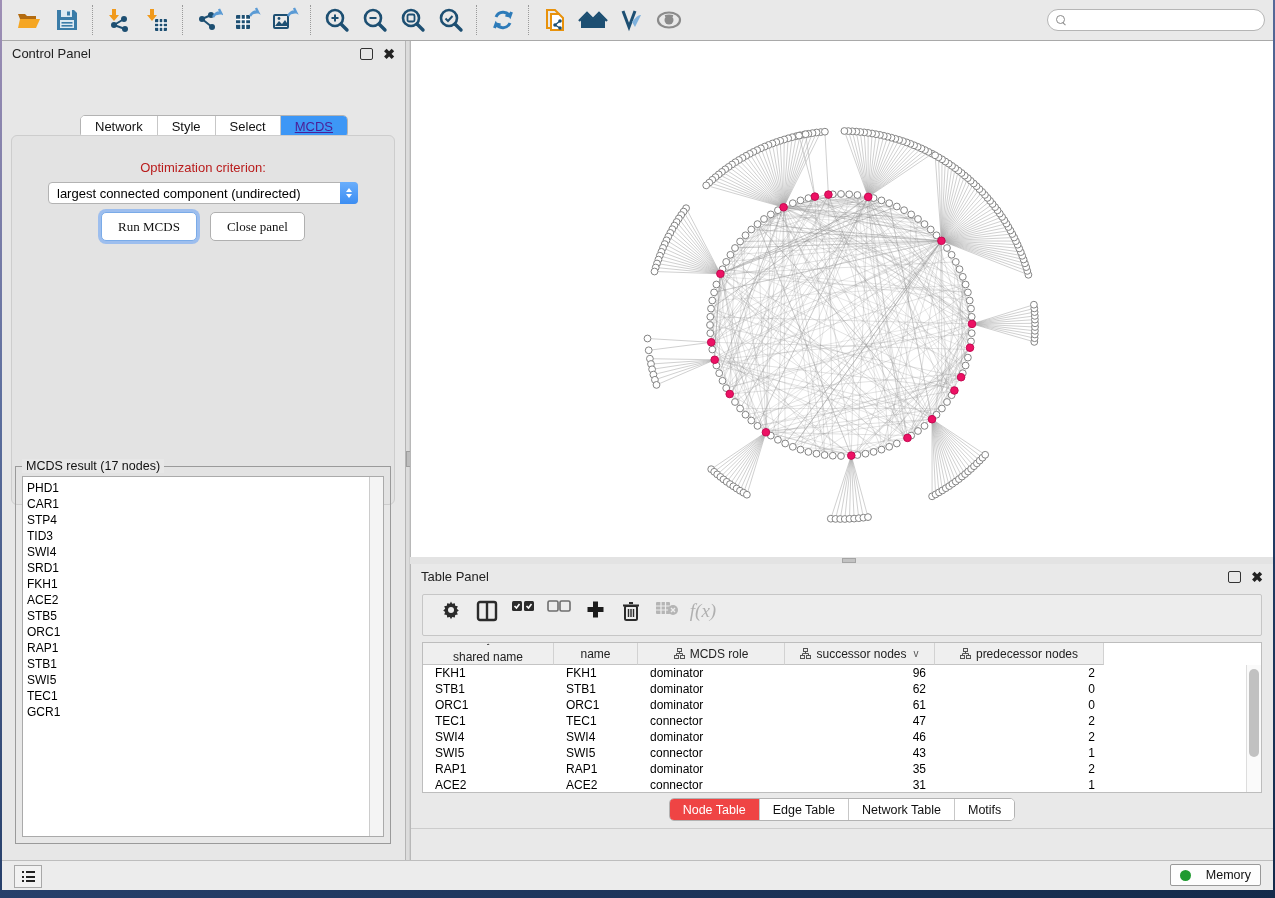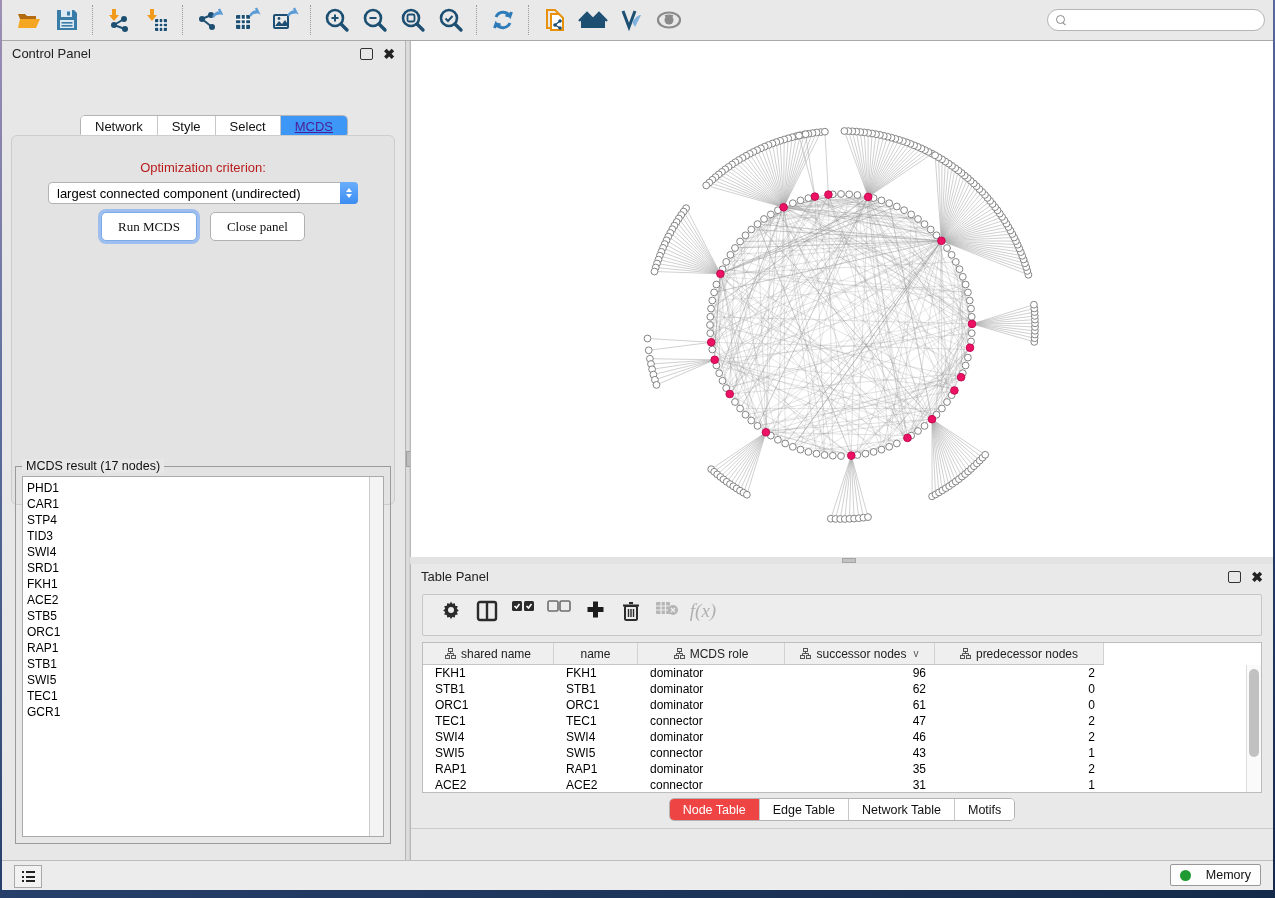--- a/index.html
+++ b/index.html
@@ -1110,21 +1110,21 @@
           <circle cx="18" cy="10" r="5" fill="#b5b5b5"></circle>
           <path d="M16 8 l4 4 M20 8 l-4 4" stroke="#ededed" stroke-width="1.4"></path>
         </svg>
       </button>
       <button class="ttb">
         <span class="fx">f(x)</span>
       </button>
     </div>
     <div class="tgrid">
       <div class="thead" id="thead">
-          <div class="th" style="width: 131px;">
+          <div class="th" style="width: 131px; flex-direction: column;">
             <svg width="11" height="11" viewBox="0 0 11 11">
               <rect x="3.5" y="0.5" width="4" height="3" fill="none" stroke="#555"></rect>
               <path d="M5.5 3.5 v2 M2.5 5.5 h6 M2.5 5.5 v2 M8.5 5.5 v2" stroke="#555" fill="none"></path>
               <rect x="0.5" y="7.5" width="4" height="3" fill="none" stroke="#555"></rect>
               <rect x="6.5" y="7.5" width="4" height="3" fill="none" stroke="#555"></rect>
             </svg>
             <span>shared name</span>
           </div>
           <div class="th" style="width: 84px;">
             <span>name</span>

